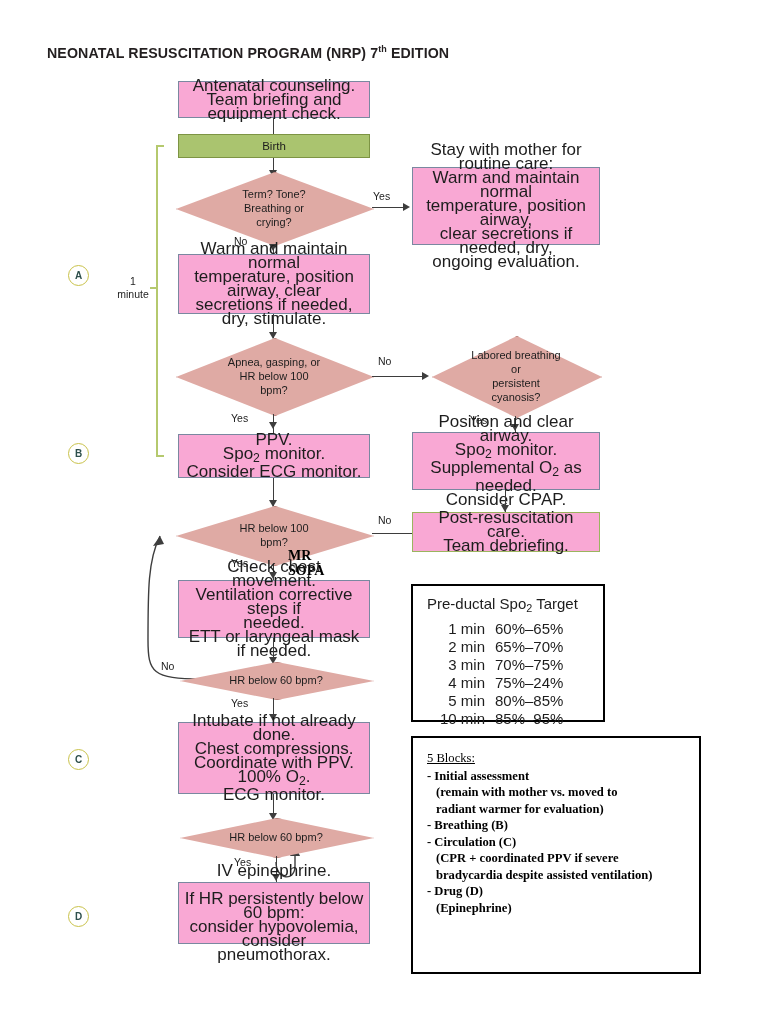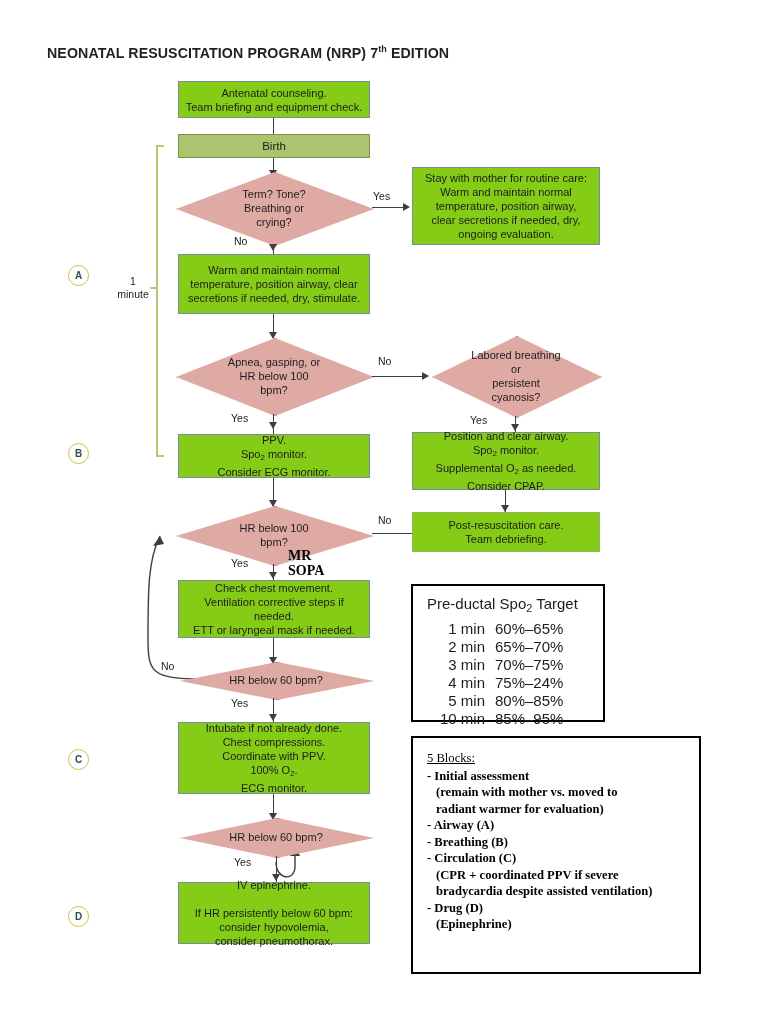--- a/index.html
+++ b/index.html
@@ -19,25 +19,25 @@
     position:absolute;left:47px;top:44px;
     font-size:14.2px;font-weight:bold;letter-spacing:.1px;
     color:#231f20;white-space:nowrap;
   }
   .title sup{font-size:9px;vertical-align:super;}
 
   
   .box{
     position:absolute;
     box-sizing:border-box;
-    background:#84cc16;
+    background:#f9a8d4;
     border:1.3px solid #7a88a0;
     display:flex;align-items:center;justify-content:center;
     text-align:center;
-    font-size:11px;line-height:14px;
+    font-size:17px;line-height:14px;
     color:#1d1d1d;
     padding:3px 5px;
   }
   .box.green-border{border:1.6px solid #9bb45f;}
   .box.birth{
     background:#aac46f;border:1.5px solid #7d9444;
     font-size:11.5px;
   }
 
   
@@ -337,21 +337,20 @@
         </tbody>
       </table>
   </div>
 
   <div class="blocks" style="left:411px;top:736px;width:290px;height:238px;">
     <div class="bk-head">5 Blocks:</div>
     <div id="blocks-body">
         <div class="bk-item">- Initial assessment</div>
         <div class="bk-sub">(remain with mother vs. moved to</div>
         <div class="bk-sub">radiant warmer for evaluation)</div>
-        <div class="bk-item">- Airway (A)</div>
         <div class="bk-item">- Breathing (B)</div>
         <div class="bk-item">- Circulation (C)</div>
         <div class="bk-sub">(CPR + coordinated PPV if severe</div>
         <div class="bk-sub">bradycardia despite assisted ventilation)</div>
         <div class="bk-item">- Drug (D)</div>
         <div class="bk-sub">(Epinephrine)</div>
       </div>
   </div>
 
 </div>

